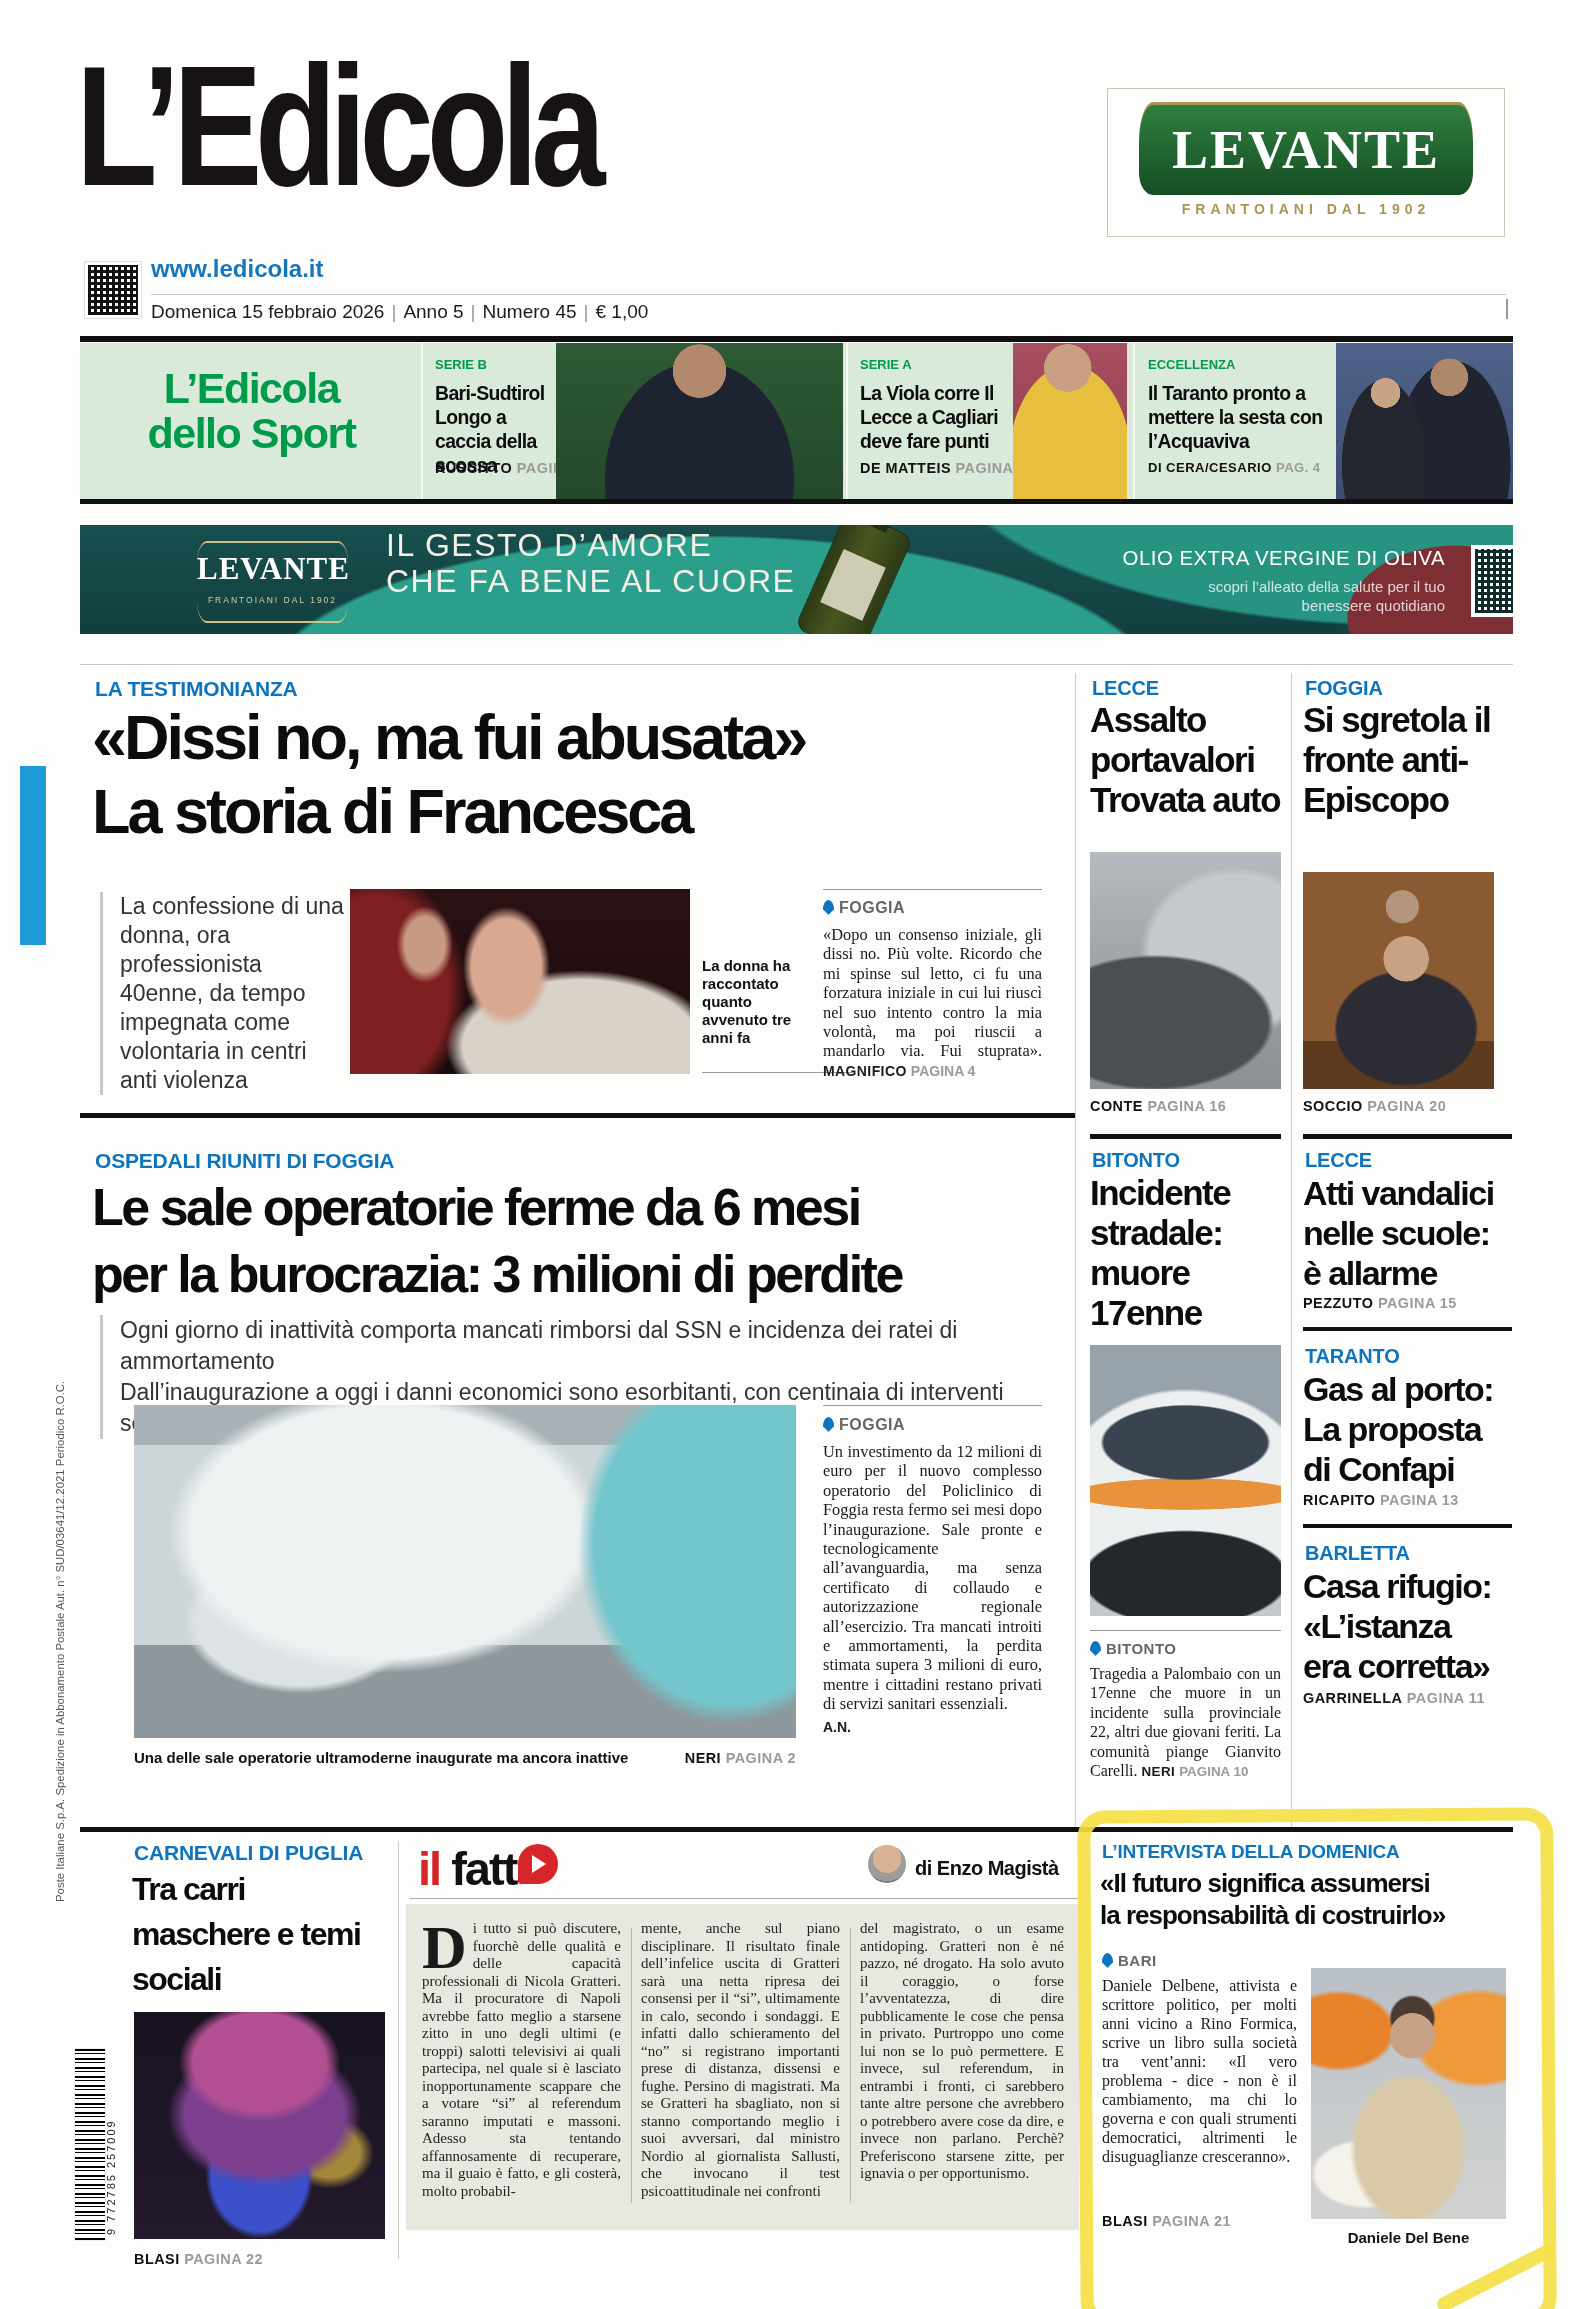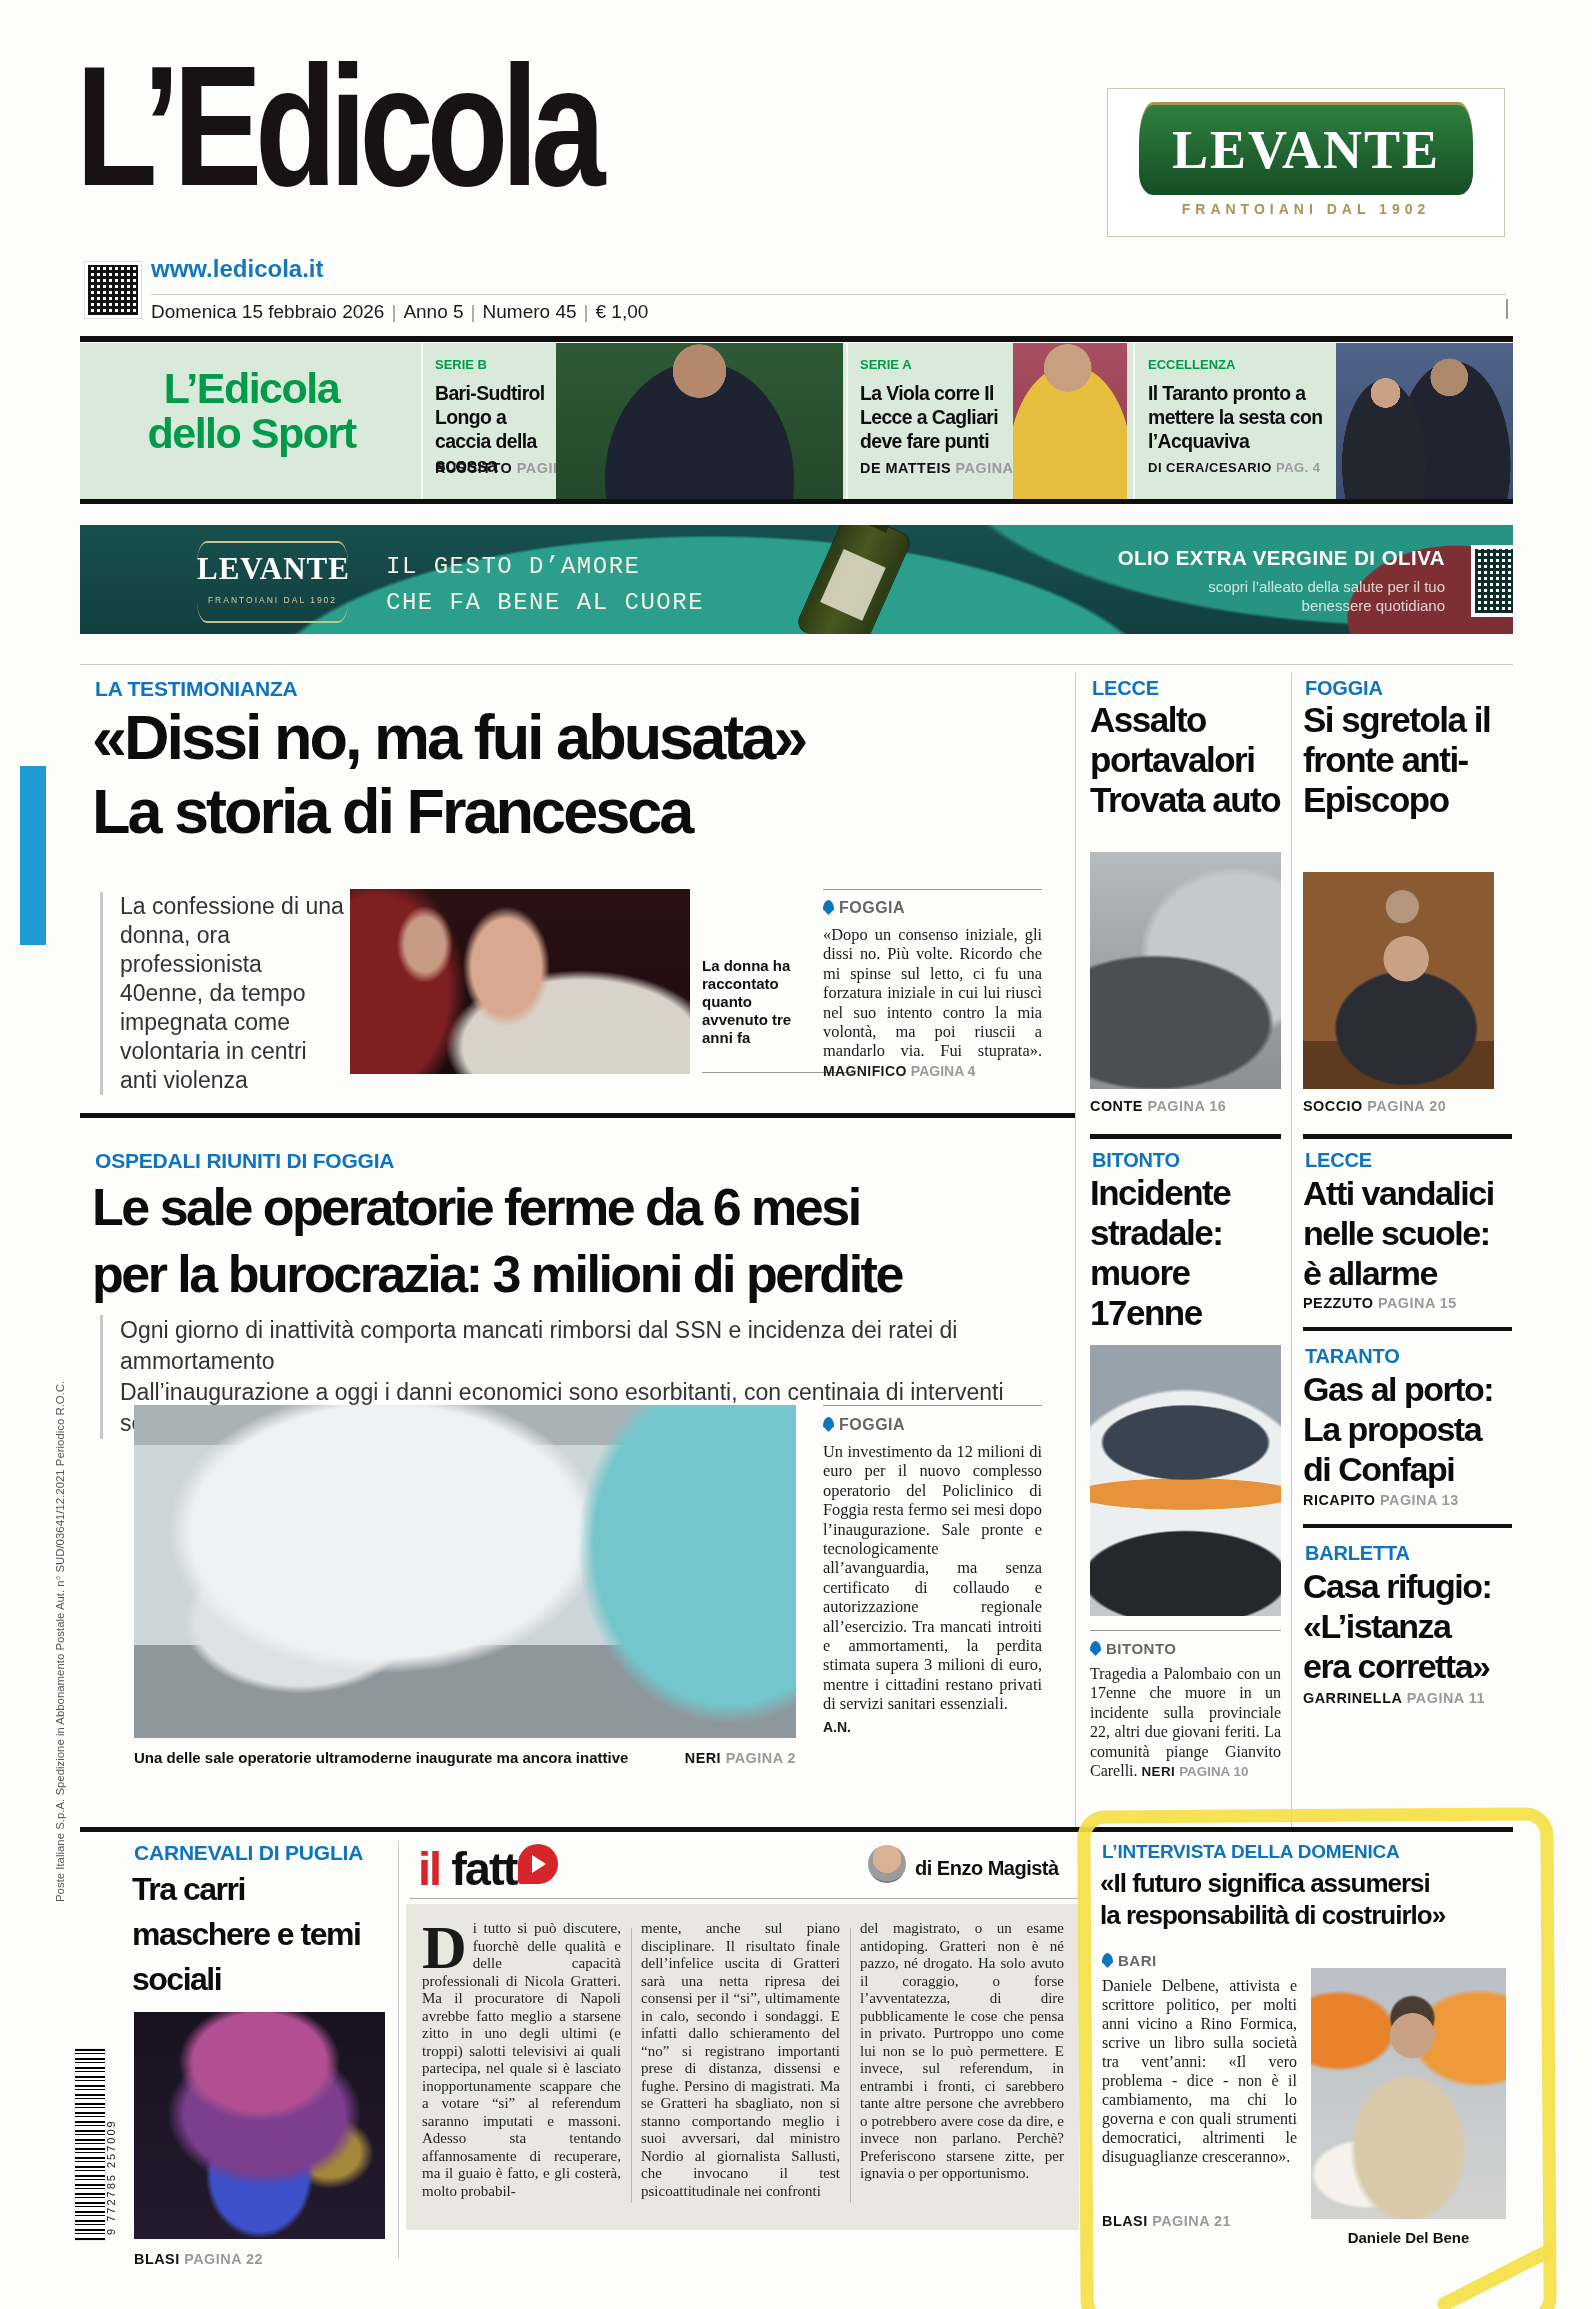--- a/index.html
+++ b/index.html
@@ -47,27 +47,27 @@
   .banner{position:absolute;left:80px;top:525px;width:1433px;height:109px;overflow:hidden;
      background:
       radial-gradient(ellipse 179px 119px at 96% 85%,#7e2f33 60%,transparent 61%),
       radial-gradient(ellipse 746px 269px at 44% 160%,#2b9f8b 60%,transparent 61%),
       radial-gradient(ellipse 846px 318px at 93% -70%,#279482 55%,transparent 56%),
       linear-gradient(#17504e,#123f3f);}
   .blev{position:absolute;left:117px;top:16px;width:151px;height:78px;border-top:2px solid #cfc08a;border-bottom:2px solid #cfc08a;
         border-radius:10px/22px;text-align:center;color:#fff;}
   .blev .t{font-family:"Liberation Serif",serif;font-weight:bold;font-size:31px;letter-spacing:1px;line-height:52px;}
   .blev .s{font-size:8.5px;letter-spacing:2px;color:#d9cda0;}
-  .btag{position:absolute;left:306px;top:24px;color:#f3efe6;font-family:Liberation Mono, monospace;
-        font-size:24px;line-height:36px;letter-spacing:1.5px;}
+  .btag{position:absolute;left:306px;top:2px;color:#f3efe6;font-family:Liberation Sans, sans-serif;
+        font-size:32px;line-height:36px;letter-spacing:1.5px;}
   .bottle{position:absolute;left:738px;top:-8px;width:70px;height:129px;background:linear-gradient(90deg,#2c3a16,#49571f 45%,#2c3a16);
         border-radius:12px;transform:rotate(24deg);border:1px solid #1d2a10;}
   .bottle:before{content:"";position:absolute;left:12px;top:38px;width:46px;height:58px;background:#e8e3cf;opacity:.85;}
   .bottle:after{content:"";position:absolute;left:26px;top:-16px;width:18px;height:22px;background:#203012;}
-  .br-t{position:absolute;left:1015px;top:22px;width:350px;text-align:right;color:#fff;font-weight:bold;font-size:20.4px;letter-spacing:0.5px;}
+  .br-t{position:absolute;left:1015px;top:22px;width:350px;text-align:right;color:#fff;font-weight:normal;font-size:20.4px;letter-spacing:0.5px;}
   .br-s{position:absolute;left:1057px;top:52px;width:308px;text-align:right;color:rgba(255,255,255,.78);font-size:15px;line-height:19px;}
   .bqr{position:absolute;left:1391px;top:20px;width:64px;height:64px;background:
       repeating-linear-gradient(0deg,#0e2c28 0 3px,transparent 3px 6px),
       repeating-linear-gradient(90deg,#0e2c28 0 3px,#fff 3px 6px);border:4px solid #fff;}
   
   .ph-coach{background:radial-gradient(circle 27px at 50% 18%,#b4886c 98%,transparent),
     radial-gradient(ellipse 95px 119px at 50% 88%,#1d2330 99%,transparent),
     linear-gradient(#2e5a35,#24482b);}
   .ph-player{background:radial-gradient(circle 24px at 48% 16%,#c99f82 98%,transparent),
     radial-gradient(ellipse 62px 100px at 50% 78%,#e5bf3d 99%,transparent),

